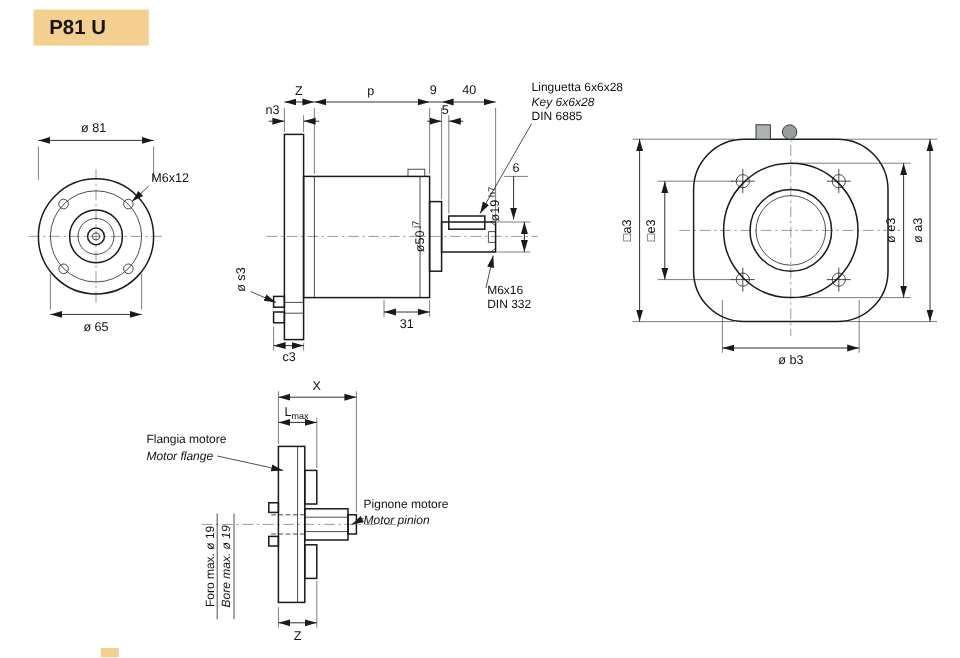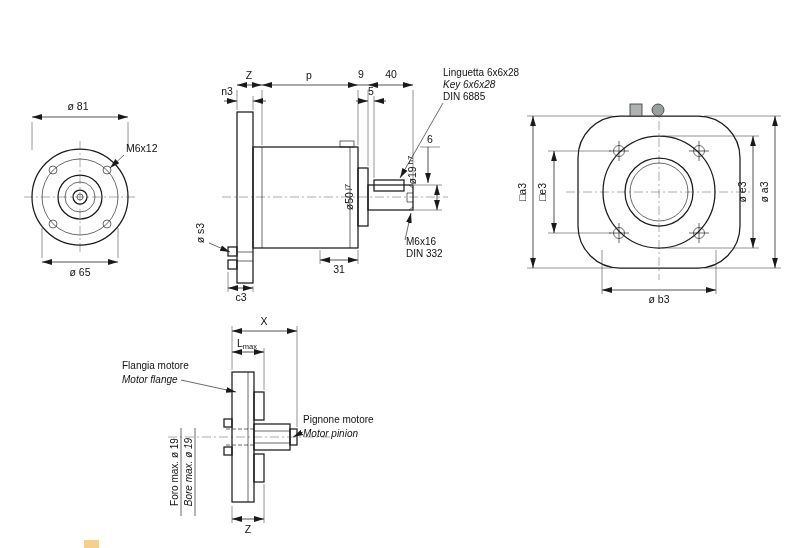--- a/index.html
+++ b/index.html
@@ -17,20 +17,21 @@
   svg .cl{fill:none;stroke:#666;stroke-width:0.55;stroke-dasharray:9 3 2 3;}
   svg text{font-family:"Liberation Sans",sans-serif;font-size:10.5px;fill:#111;}
   svg text.it{font-style:italic;}
   svg text.sm{font-size:10px;}
 </style>
 </head>
 <body>
 
 <div class="page">
 
+  <div class="title-box">P81 U</div>
   <div class="page-corner"></div>
 
   <svg width="800" height="548" viewBox="0 0 800 548">
     <defs>
       <marker id="arr" viewBox="0 0 10 10" refX="10" refY="5" markerWidth="10" markerHeight="10" markerUnits="userSpaceOnUse" orient="auto-start-reverse">
         <path d="M0,2.1 L10,5 L0,7.9 Z" fill="#1a1a1a"></path>
       </marker>
       <linearGradient id="cylGrad" x1="0" y1="0" x2="0" y2="1">
         <stop offset="0" stop-color="#f0f0f0"></stop>
         <stop offset="0.22" stop-color="#fafafa"></stop>

